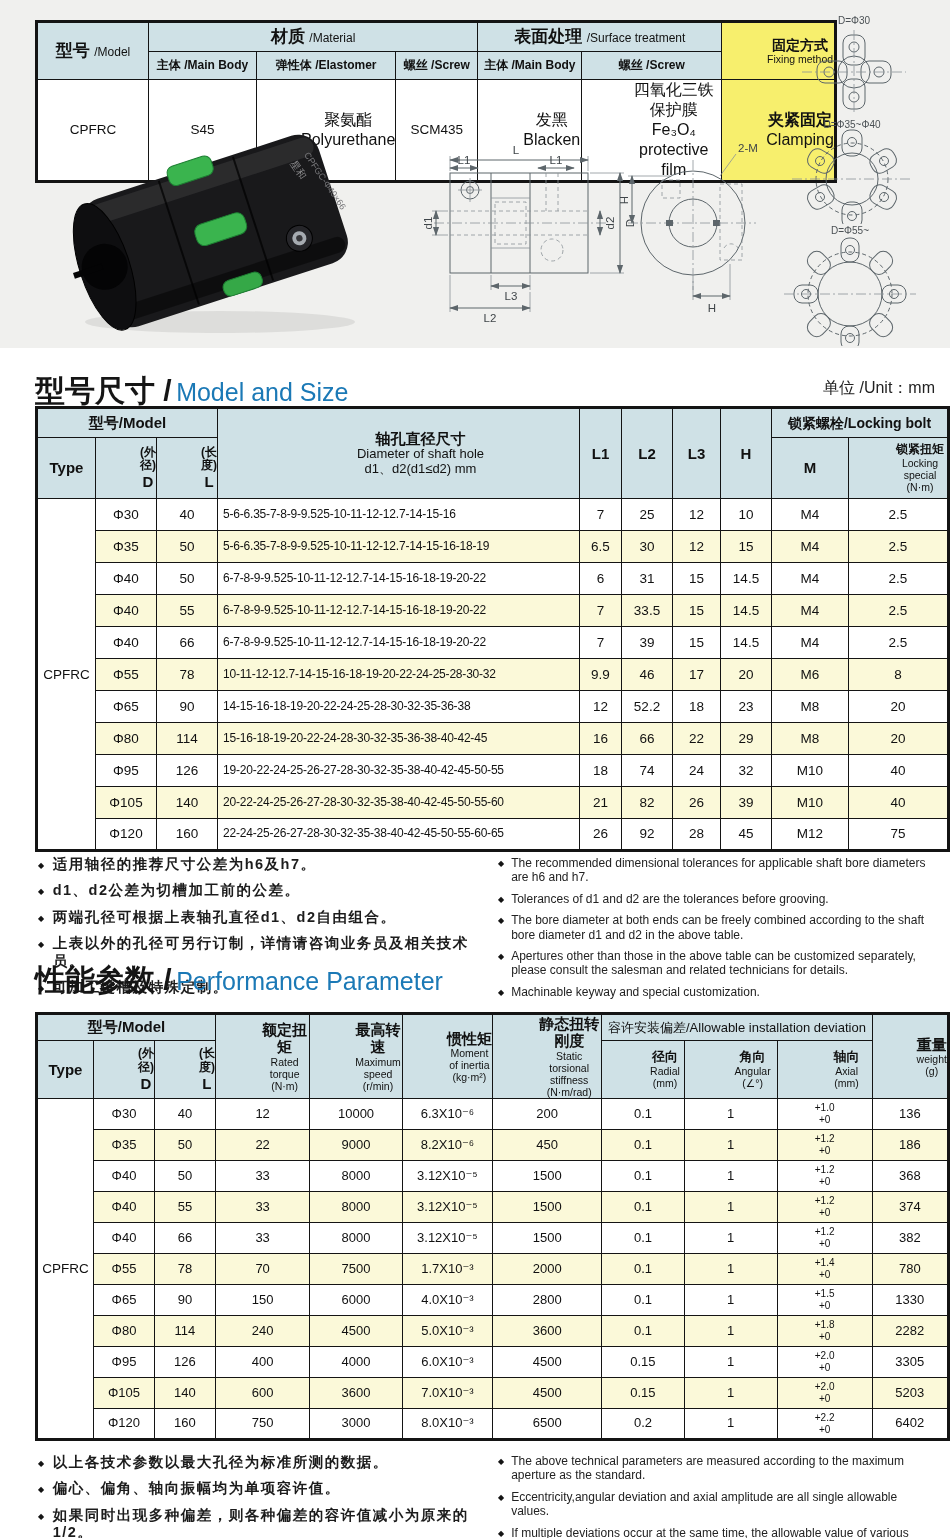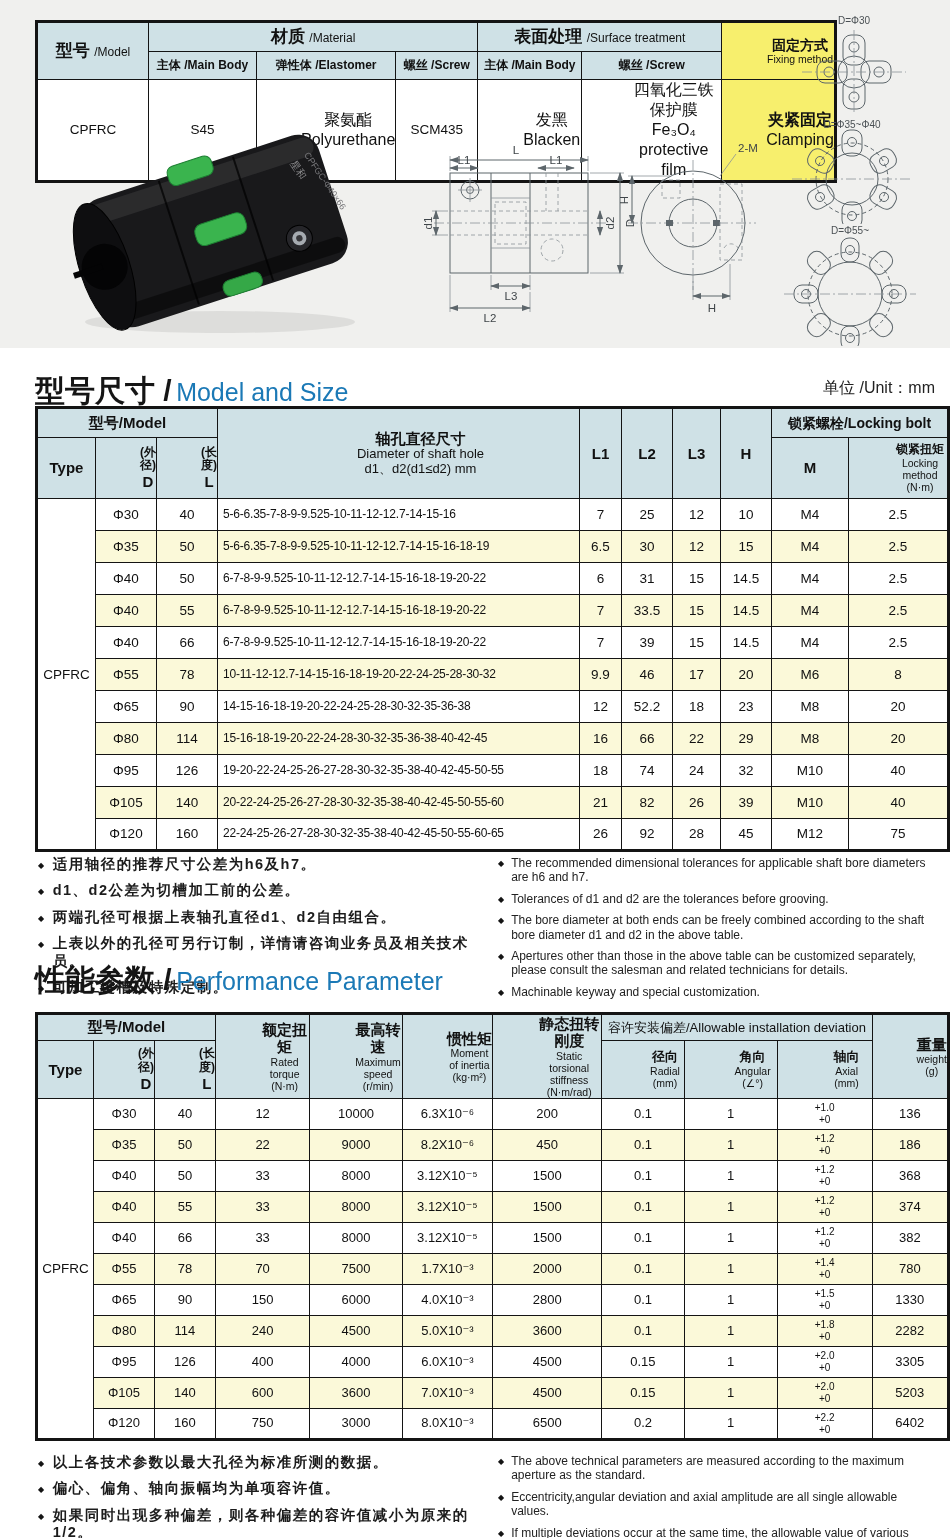--- a/index.html
+++ b/index.html
@@ -369,21 +369,21 @@
           <span class="th-stack th-cn-sm">(外径)</span>
           <span class="th-stack th-lbl">D</span>
         </th>
         <th class="hdr">
           <span class="th-stack th-cn-sm">(长度)</span>
           <span class="th-stack th-lbl">L</span>
         </th>
         <th class="hdr th-lbl">M</th>
         <th class="hdr">
           <span class="th-stack th-cn-sm">锁紧扭矩</span>
-          <span class="th-stack th-en-sm">Locking method</span>
+          <span class="th-stack th-en-sm">Locking special</span>
           <span class="th-stack th-en-sm">(N·m)</span>
         </th>
       </tr>
     </thead>
     <tbody>
 
         <tr>
           <td class="typecol"></td>
           <td>Φ30</td>
           <td>40</td>

